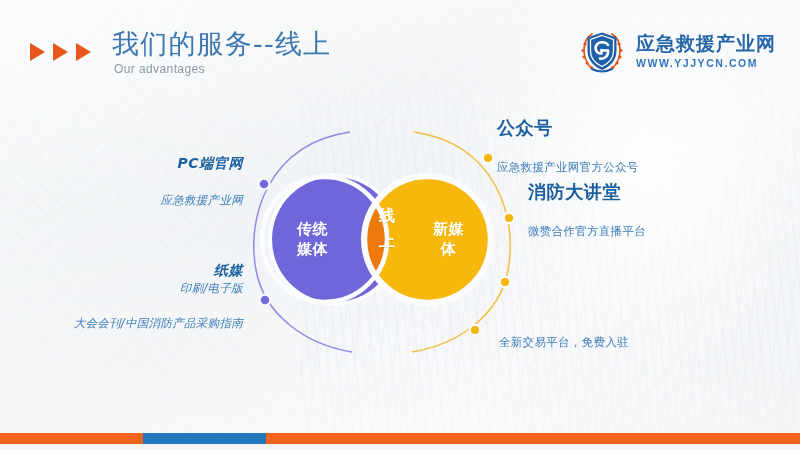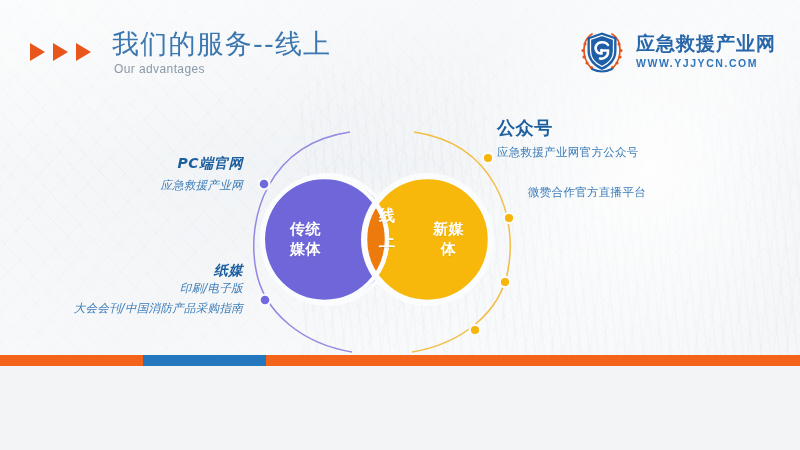--- a/index.html
+++ b/index.html
@@ -5,21 +5,21 @@
   * { margin:0; padding:0; box-sizing:border-box; }
   html,body { width:800px; height:450px; overflow:hidden; }
   body {
     font-family:"Liberation Sans","DejaVu Sans",sans-serif;
     background:#f2f4f6;
     position:relative;
   }
 
   
   #stage {
-    position:absolute; inset:0; width:800px; height:366px;
+    position:absolute; inset:0; width:800px; height:444px;
     overflow:hidden;
     background:
       linear-gradient(135deg,#f7f9fa 0%,#eef1f4 40%,#f4f6f8 70%,#eceff2 100%);
   }
   .bg-tex {
     position:absolute; inset:0;
     background-image:
       repeating-linear-gradient(48deg, rgba(160,175,190,.085) 0px, rgba(160,175,190,.085) 1px, transparent 1px, transparent 17px),
       repeating-linear-gradient(-48deg, rgba(160,175,190,.07) 0px, rgba(160,175,190,.07) 1px, transparent 1px, transparent 21px);
     opacity:.85;
@@ -73,21 +73,21 @@
   }
 
   
   .venn { position:absolute; left:255px; top:153px; width:250px; height:175px; }
   .vcircle {
     position:absolute; top:0; width:125px; height:125px; border-radius:50%;
     top:24px;
     display:flex; align-items:center; justify-content:center;
     box-shadow:0 0 0 4px #fbfcfd;
   }
-  .v-left  { left:10px;  background:#6f67d9; }
+  .v-left  { left:17px;  background:#6f67d9; }
   .v-right { left:110px; background:#f7b80b;justify-content:center; }
   .v-label {
     color:#ffffff; font-size:15px; font-weight:700; line-height:1.28;
     text-align:center; letter-spacing:.5px;
     font-family:"DejaVu Sans","Liberation Sans",sans-serif;
     text-shadow:0 1px 1px rgba(0,0,0,.08);
   }
   .v-left .v-label  { transform:translateX(-22px); }
   .v-right .v-label { transform:translateX(21px); width:44px; }
   .v-mid-text {
@@ -100,21 +100,21 @@
   
   .arcs { position:absolute; left:232px; top:122px; width:300px; height:240px; }
 
   
   .lbl { position:absolute; }
   .lbl .t {
     font-size:14px; font-weight:700; color:#1c5f9e; letter-spacing:.6px;
     font-family:"DejaVu Sans","Liberation Sans",sans-serif; white-space:nowrap;
   }
   .lbl .d {
-    font-size:11.5px; color:#3c7cb8; margin-top:5px; letter-spacing:.3px;
+    font-size:11.5px; color:#3c7cb8; margin-top:20px; letter-spacing:.3px;
     font-family:"DejaVu Sans","Liberation Sans",sans-serif; white-space:nowrap;
   }
   .lbl.right .t { font-size:18px; }
   .lbl.left { text-align:right;font-style:italic; }
   .lbl.right { text-align:left; }
 
   #lbl-pc      { right:557px; top:155px; }
   #lbl-paper   { right:557px; top:262px; }
   #lbl-gzh     { left:497px; top:116px; }
   #lbl-jt      { left:528px; top:180px; }
@@ -256,25 +256,27 @@
     <div class="d" style="margin-top:1px;">印刷/电子版</div>
     <div class="d">大会会刊/中国消防产品采购指南</div>
   </div>
 
   <div class="lbl right" id="lbl-gzh">
     <div class="t">公众号</div>
     <div class="d">应急救援产业网官方公众号</div>
   </div>
 
   <div class="lbl right" id="lbl-jt">
+    <div class="t">消防大讲堂</div>
     <div class="d">微赞合作官方直播平台</div>
   </div>
 
 
   <div class="lbl right" id="lbl-xfh">
+    <div class="d">全新交易平台，免费入驻</div>
   </div>
 
   <div class="footer">
     <div class="f-org-1"></div>
     <div class="f-blue"></div>
     <div class="f-org-2"></div>
   </div>
 
 </div>
 

